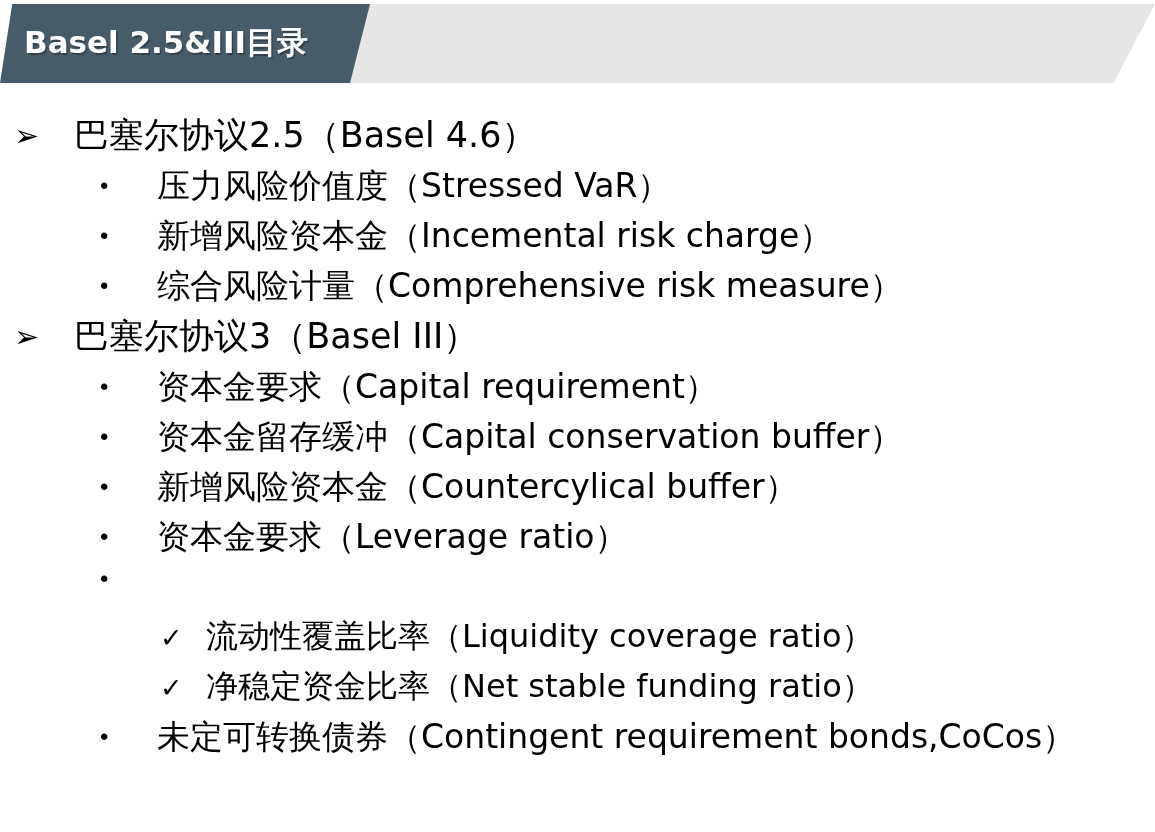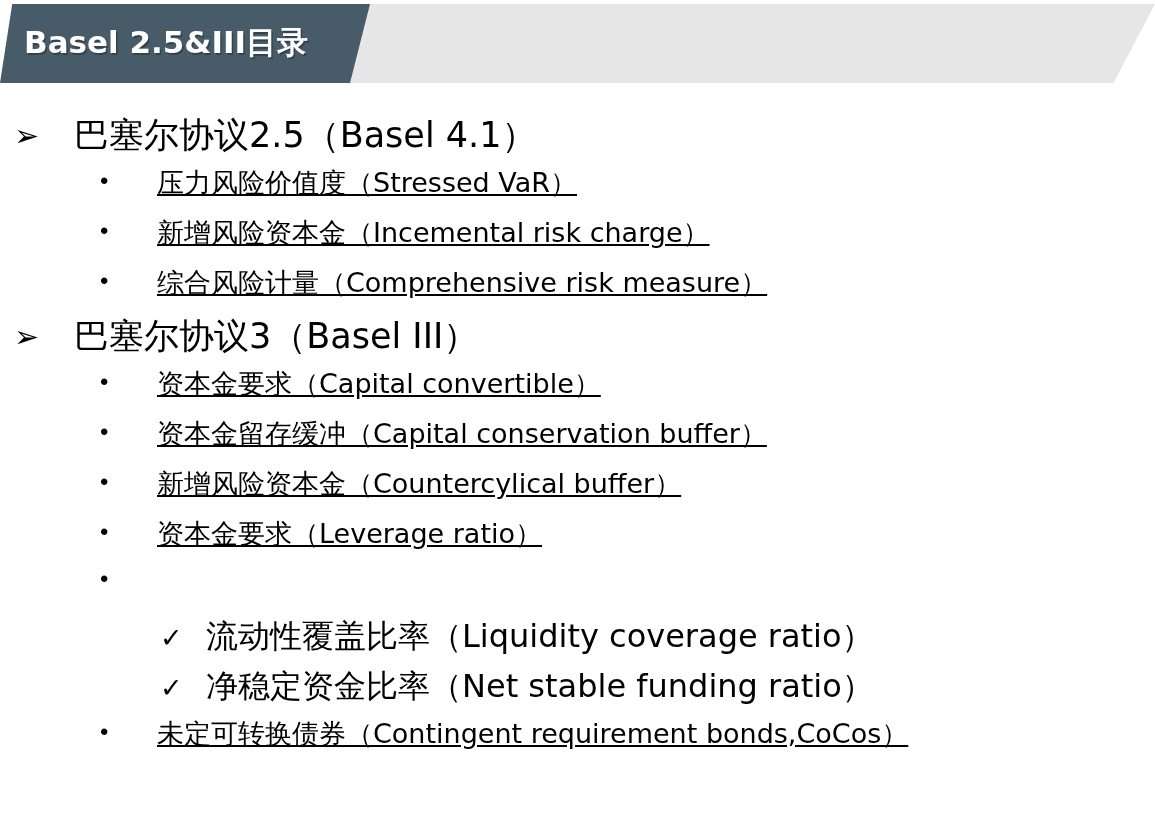--- a/index.html
+++ b/index.html
@@ -97,23 +97,22 @@
     height: 50px;
     padding-left: 100px;
   }
   .lvl2 .bullet {
     width: 57px;
     font-size: 24px;
     line-height: 1;
     transform: translateY(-3px);
   }
   .lvl2 .text {
-    font-size: 27px;
+    font-size: 33px;
     line-height: 1;
-    text-decoration: underline;
   }
 
   
   .lvl3 {
     height: 50px;
     padding-left: 160px;
   }
   .lvl3 .bullet {
     width: 46px;
     font-size: 27px;
@@ -133,41 +132,41 @@
 
 <div id="title-banner">
   <div id="banner-gray"></div>
   <div id="banner-dark"></div>
   <div id="banner-title" class="cjk">Basel 2.5&amp;III目录</div>
 </div>
 
 <div id="outline">
     <div class="row lvl1">
       <span class="bullet">➢</span>
-      <span class="text cjk">巴塞尔协议2.5（Basel 4.1）</span>
+      <span class="text cjk">巴塞尔协议2.5（Basel 4.6）</span>
     </div>
     <div class="row lvl2">
       <span class="bullet">•</span>
       <span class="text cjk">压力风险价值度（Stressed VaR）</span>
     </div>
     <div class="row lvl2">
       <span class="bullet">•</span>
       <span class="text cjk">新增风险资本金（Incemental risk charge）</span>
     </div>
     <div class="row lvl2">
       <span class="bullet">•</span>
       <span class="text cjk">综合风险计量（Comprehensive risk measure）</span>
     </div>
     <div class="row lvl1">
       <span class="bullet">➢</span>
       <span class="text cjk">巴塞尔协议3（Basel III）</span>
     </div>
     <div class="row lvl2">
       <span class="bullet">•</span>
-      <span class="text cjk">资本金要求（Capital convertible）</span>
+      <span class="text cjk">资本金要求（Capital requirement）</span>
     </div>
     <div class="row lvl2">
       <span class="bullet">•</span>
       <span class="text cjk">资本金留存缓冲（Capital conservation buffer）</span>
     </div>
     <div class="row lvl2">
       <span class="bullet">•</span>
       <span class="text cjk">新增风险资本金（Countercylical buffer）</span>
     </div>
     <div class="row lvl2">

